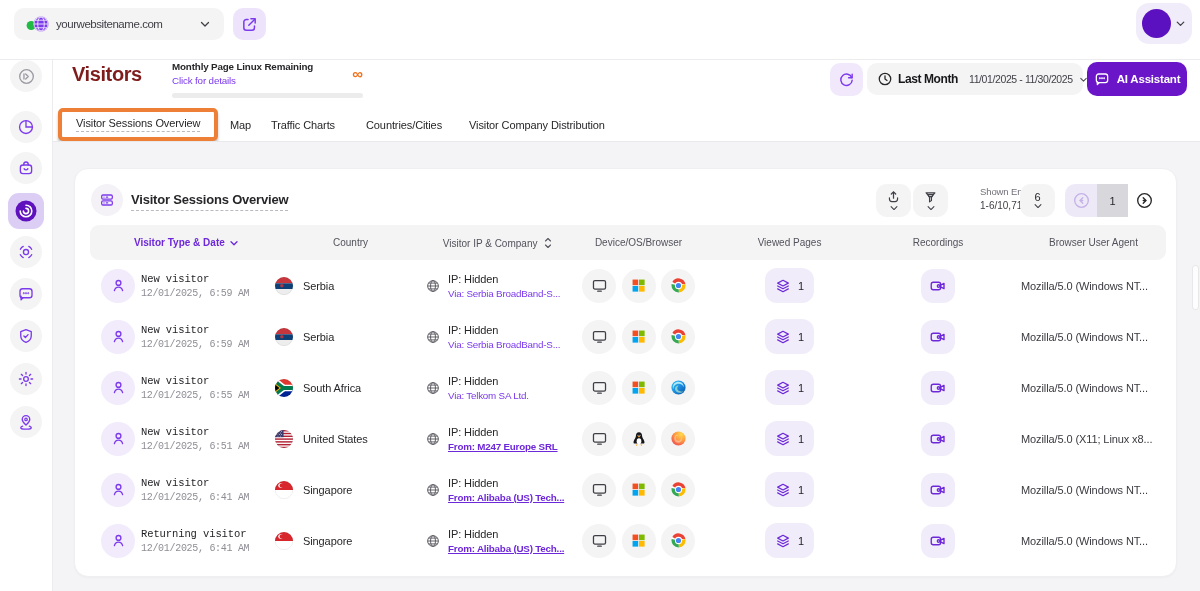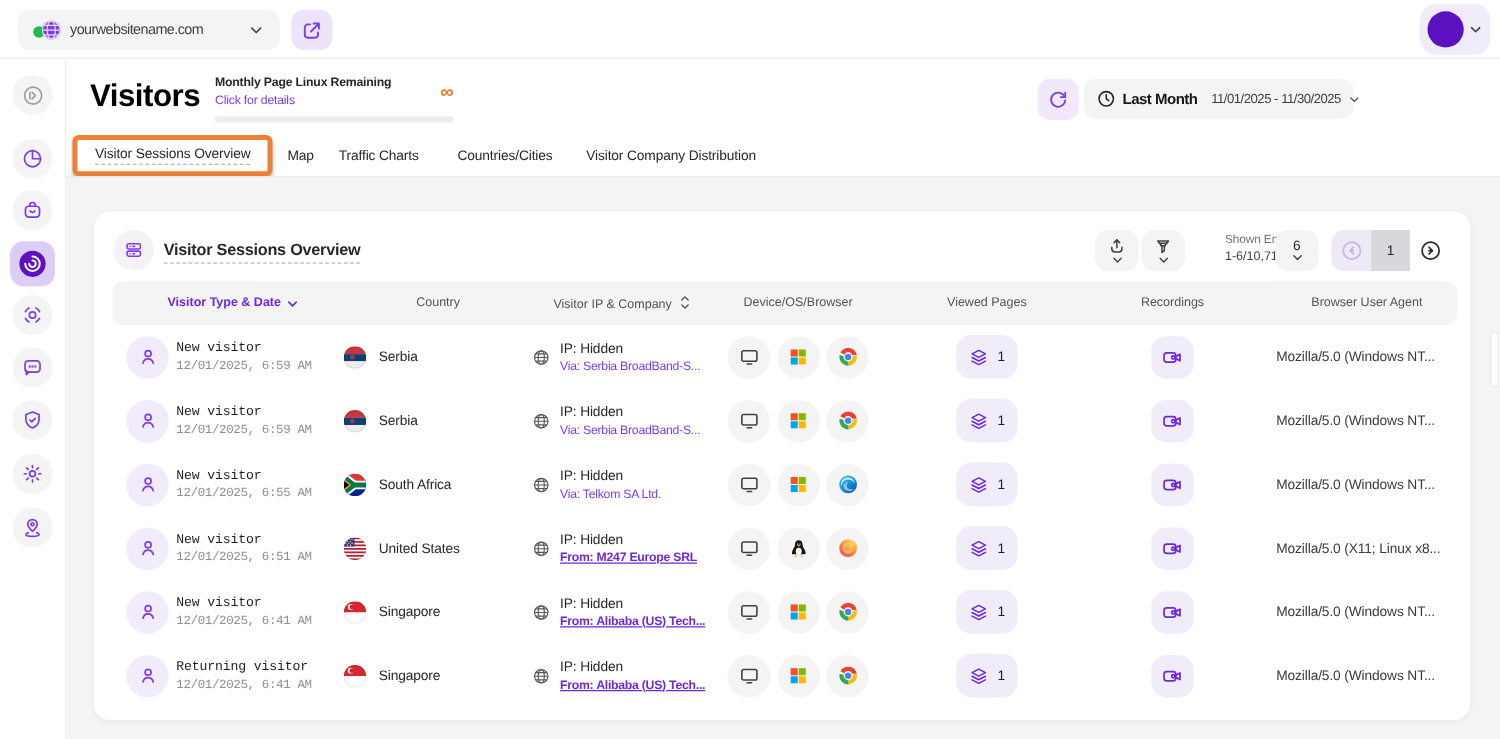--- a/index.html
+++ b/index.html
@@ -5,21 +5,21 @@
   * { margin:0; padding:0; box-sizing:border-box; }
   html,body { width:1200px; height:591px; overflow:hidden; }
   body {
     font-family:"Liberation Sans","DejaVu Sans",sans-serif;
     background:#fff; color:#1f1f24; position:relative;
   }
   svg { display:block; }
 
   
   .topbar {
-    position:absolute; left:0; top:0; width:1200px; height:47px;
+    position:absolute; left:0; top:0; width:1200px; height:60px;
     background:#fff; border-bottom:1px solid #ececef; z-index:5;
     display:flex; align-items:center;
   }
   .site-pill {
     position:absolute; left:14px; top:8px; width:210px; height:32px;
     background:#f4f4f5; border-radius:10px; display:flex; align-items:center;
     padding:0 12px; cursor:pointer;
   }
   .site-globe { position:relative; width:24px; height:18px; flex:0 0 auto; }
   .site-name { font-size:11.5px; letter-spacing:-.45px; color:#3f3f46; margin-left:6px; flex:1; }
@@ -46,22 +46,22 @@
     border-radius:50%; background:#f4f4f5; display:flex; align-items:center;
     justify-content:center; cursor:pointer;
   }
   .side-btn.active {
     background:#dccdf5; border-radius:11px; width:36px; height:36px; left:8px;
   }
   .content { flex:1; position:relative; background:#fff; }
 
   
   .page-title {
-    position:absolute; left:19px; top:16px; font-size:25px; font-weight:700;
-    color:#000000; letter-spacing:-.4px;
+    position:absolute; left:19px; top:16px; font-size:20px; font-weight:700;
+    color:#7f1d1d; letter-spacing:-.4px;
   }
   .quota { position:absolute; left:119px; top:14px; width:191px; }
   .quota-title { font-size:9.8px; letter-spacing:-.15px; font-weight:700; color:#27272a; }
   .quota-link { font-size:9.8px; letter-spacing:-.15px; color:#7c3aed; margin-top:3px; cursor:pointer; }
   .quota-bar { margin-top:7px; height:5px; border-radius:3px; background:#ececec; }
   .quota-value {
     position:absolute; right:0; top:8px; color:#f2711c; font-size:15px;
     font-weight:700; line-height:10px;
   }
   .refresh-btn {
@@ -364,20 +364,32 @@
       </span>
       <span class="date-label">Last Month</span>
       <span class="date-range">11/01/2025 - 11/30/2025</span>
       <span style="margin-left:5px">
         <svg width="11" height="11" viewBox="0 0 24 24" fill="none" stroke="#52525b" stroke-width="2.4" stroke-linecap="round" stroke-linejoin="round">
             <path d="M6 9.5l6 6 6-6"></path>
           </svg>
       </span>
     </div>
 
+    <button class="ai-btn">
+      <span>
+        <svg width="16" height="16" viewBox="0 0 24 24" fill="none" stroke="#fff" stroke-width="1.9" stroke-linecap="round" stroke-linejoin="round">
+          <rect x="3.5" y="4.5" width="17" height="13" rx="3.5"></rect>
+            <path d="M8 17.5l-3 3v-4"></path>
+          <circle cx="8.8" cy="11" r=".5" fill="#fff"></circle>
+            <circle cx="12" cy="11" r=".5" fill="#fff"></circle>
+            <circle cx="15.2" cy="11" r=".5" fill="#fff"></circle>
+        </svg>
+      </span>
+      <span>AI Assistant</span>
+    </button>
 
     <div class="tabs">
       <div class="tab-box">
         <span class="tab">Visitor Sessions Overview</span>
       </div>
       <span class="tab tab-map">Map</span>
       <span class="tab tab-charts">Traffic Charts</span>
       <span class="tab tab-countries">Countries/Cities</span>
       <span class="tab tab-companies">Visitor Company Distribution</span>
     </div>

